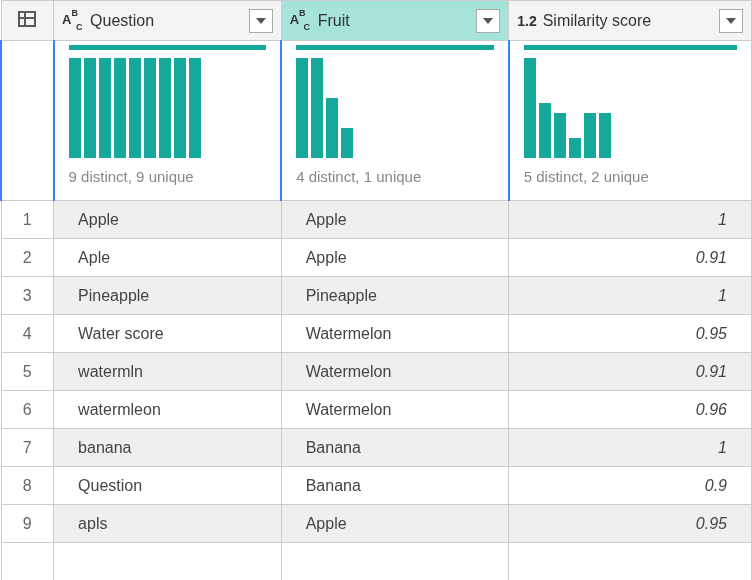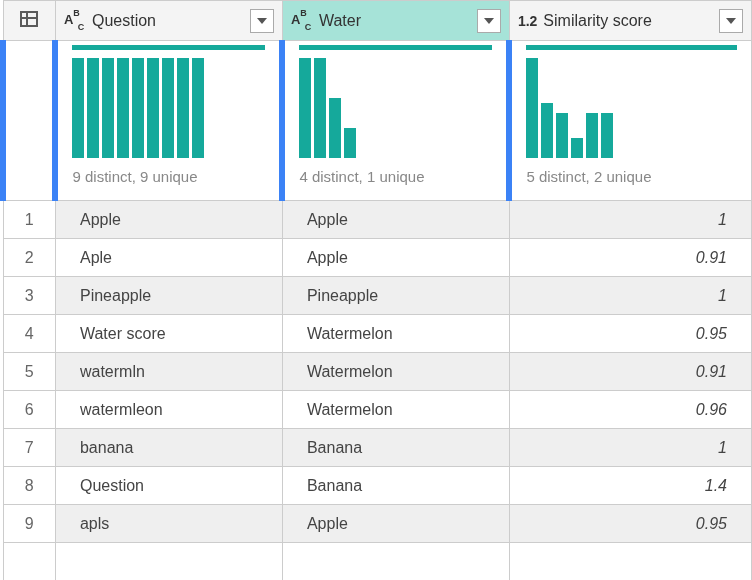--- a/index.html
+++ b/index.html
@@ -75,21 +75,21 @@
   }
   .dd-btn {
     width: 24px; height: 24px;
     border: 1px solid #aaa;
     background: #fff;
     display: flex; align-items: center; justify-content: center;
     cursor: pointer;
   }
   .dd-btn svg { display: block; }
   .stats-row td {
-    border-left: 6px solid #3b82f6;
+    border-left: 2px solid #3b82f6;
     border-right: 1px solid #ccc;
     border-bottom: 1px solid #ccc;
     vertical-align: top;
     height: 160px;
     background: #fff;
   }
   .stats-row .rownum-blank {
     border-bottom: 1px solid #ccc;
     background: #fff;
   }
@@ -153,21 +153,21 @@
         <span class="dd-btn">
           <svg width="10" height="6">
                 <polygon points="0,0 10,0 5,6" fill="#555"></polygon>
               </svg>
         </span>
       </div>
     </td>
     <td class="col-header sel" style="width:225px">
       <div class="hdr-inner">
         <span class="type-abc">A<sup>B</sup><sub>C</sub></span>
-        <span class="col-name">Water</span>
+        <span class="col-name">Fruit</span>
         <span class="dd-btn">
           <svg width="10" height="6">
                 <polygon points="0,0 10,0 5,6" fill="#555"></polygon>
               </svg>
         </span>
       </div>
     </td>
     <td class="col-header" style="width:240px">
       <div class="hdr-inner">
         <span class="type-num">1.2</span>
@@ -263,21 +263,21 @@
       <tr class="data-row alt">
         <td class="rownum">7</td>
         <td class="cell">banana</td>
         <td class="cell">Banana</td>
         <td class="cell num-cell">1</td>
       </tr>
       <tr class="data-row">
         <td class="rownum">8</td>
         <td class="cell">Question</td>
         <td class="cell">Banana</td>
-        <td class="cell num-cell">1.4</td>
+        <td class="cell num-cell">0.9</td>
       </tr>
       <tr class="data-row alt">
         <td class="rownum">9</td>
         <td class="cell">apls</td>
         <td class="cell">Apple</td>
         <td class="cell num-cell">0.95</td>
       </tr>
     </tbody>
 
   <tbody>

